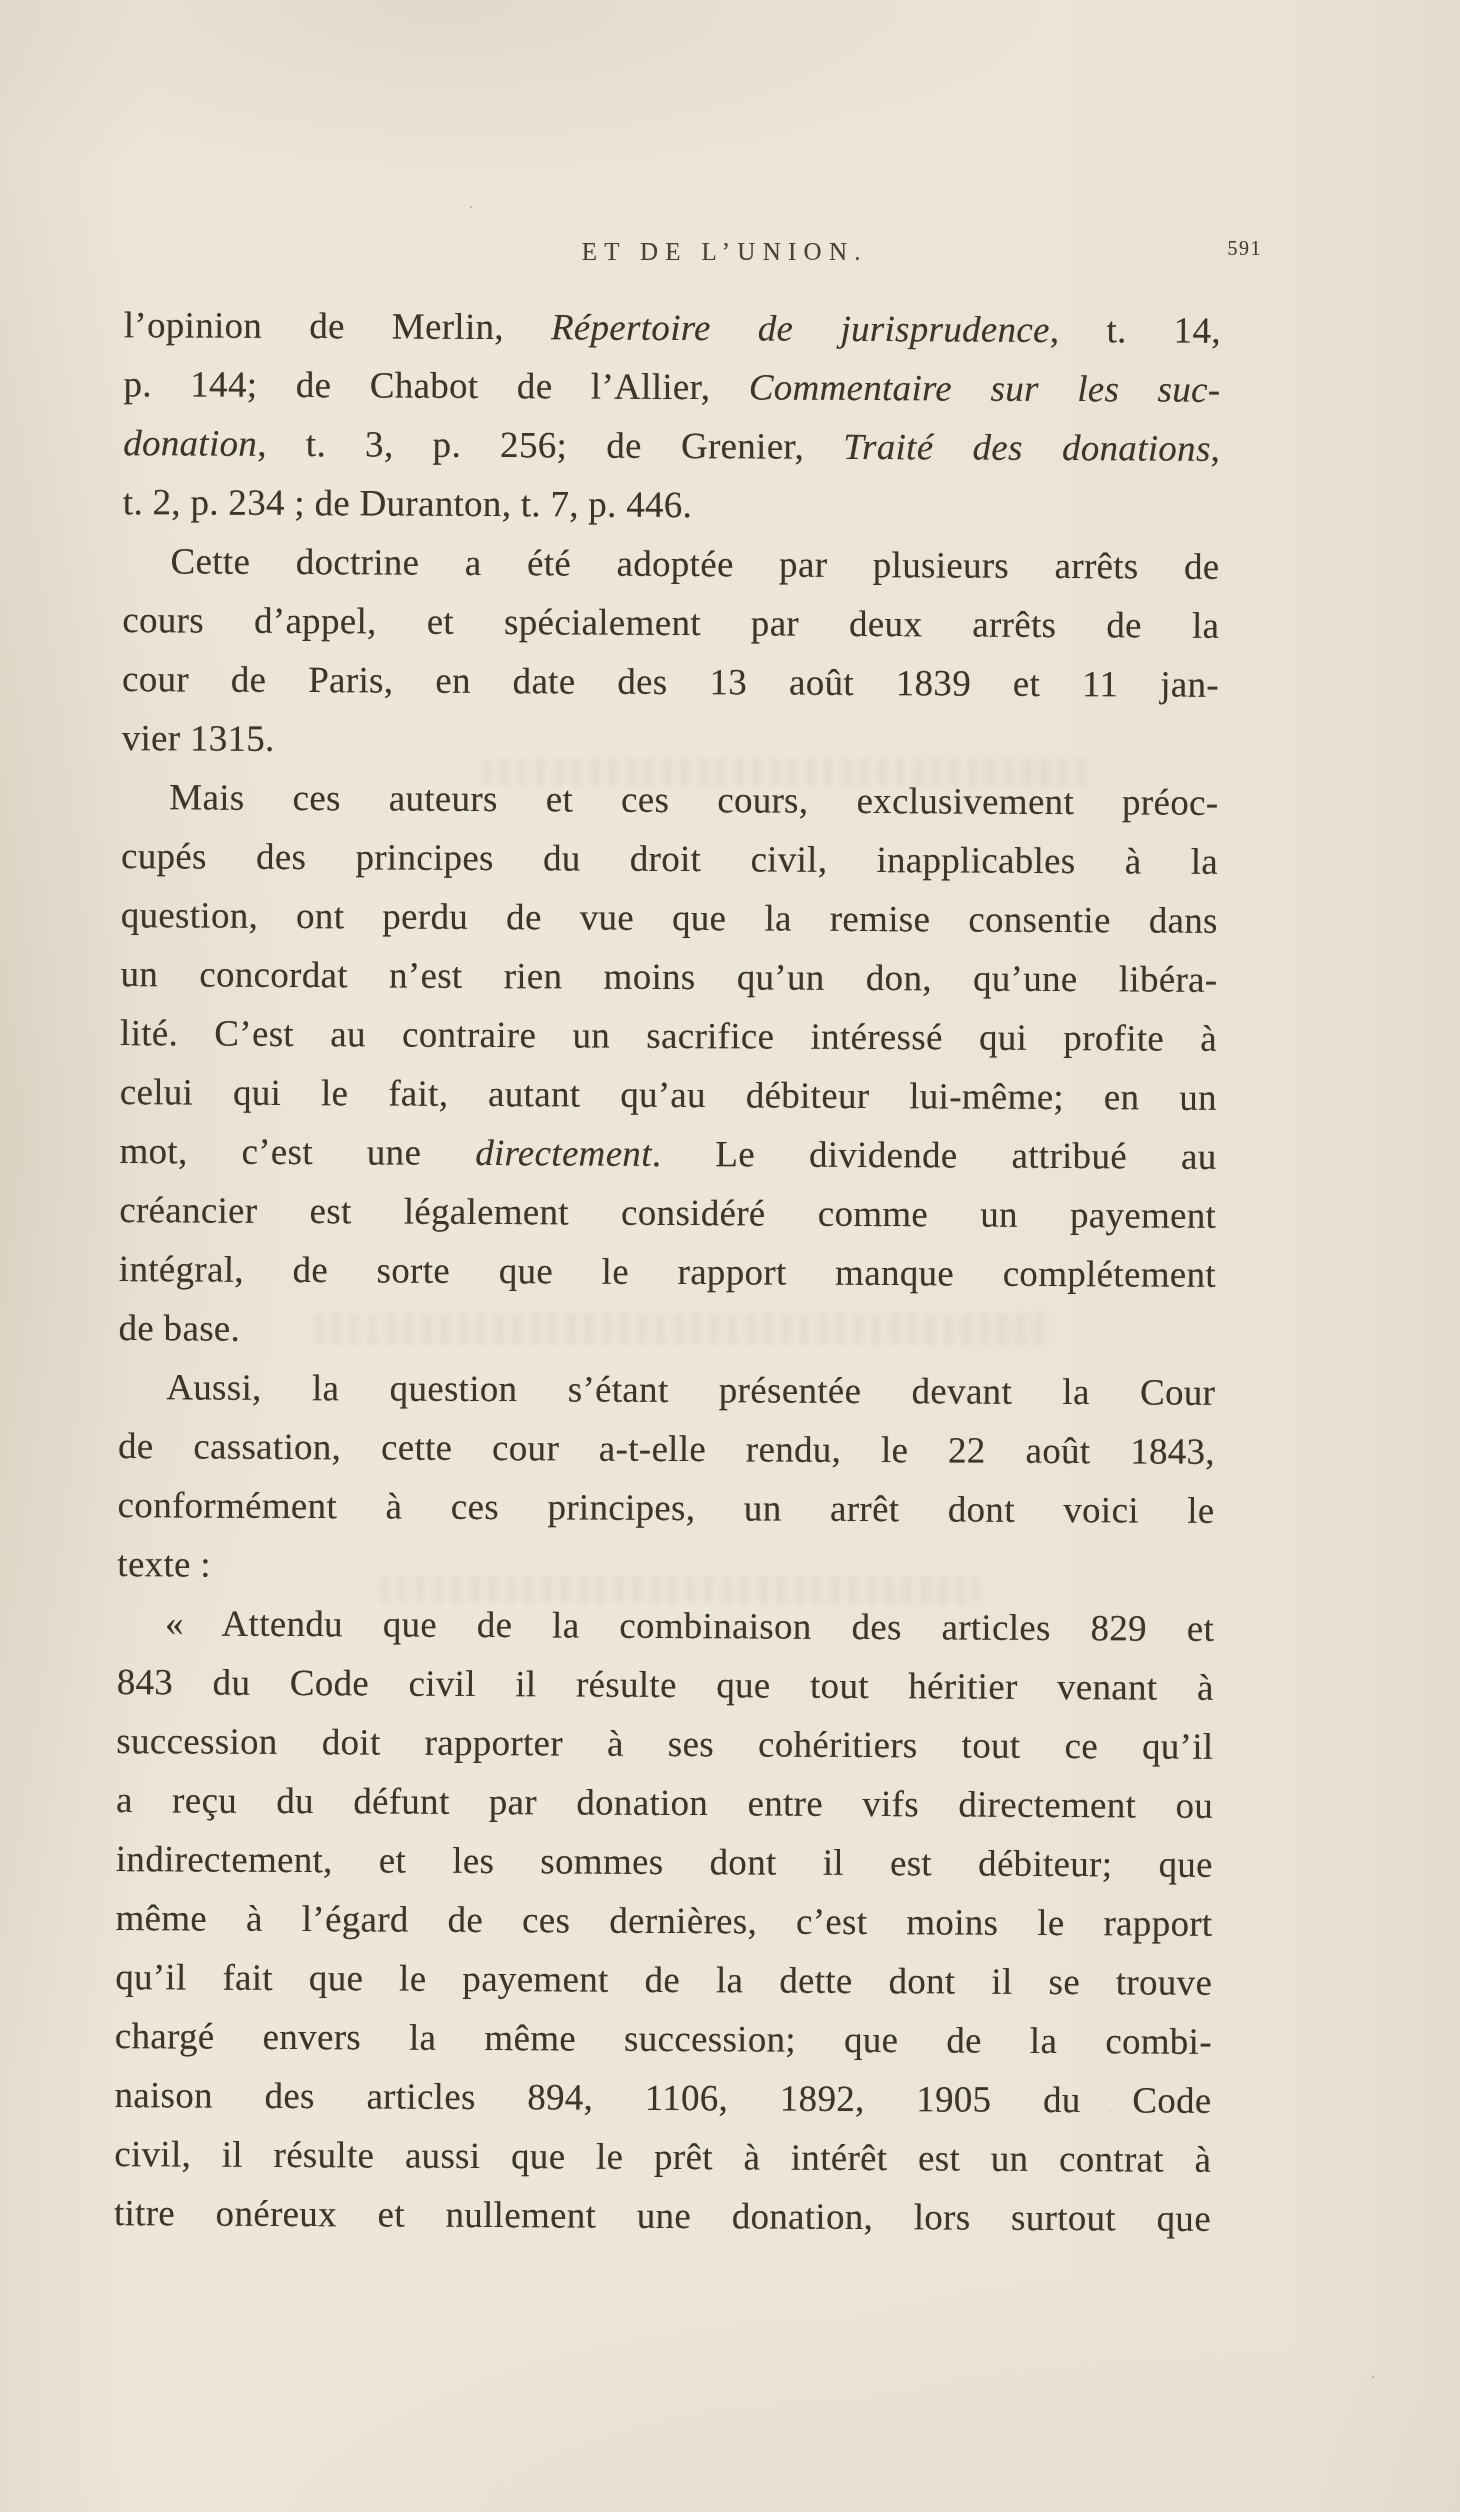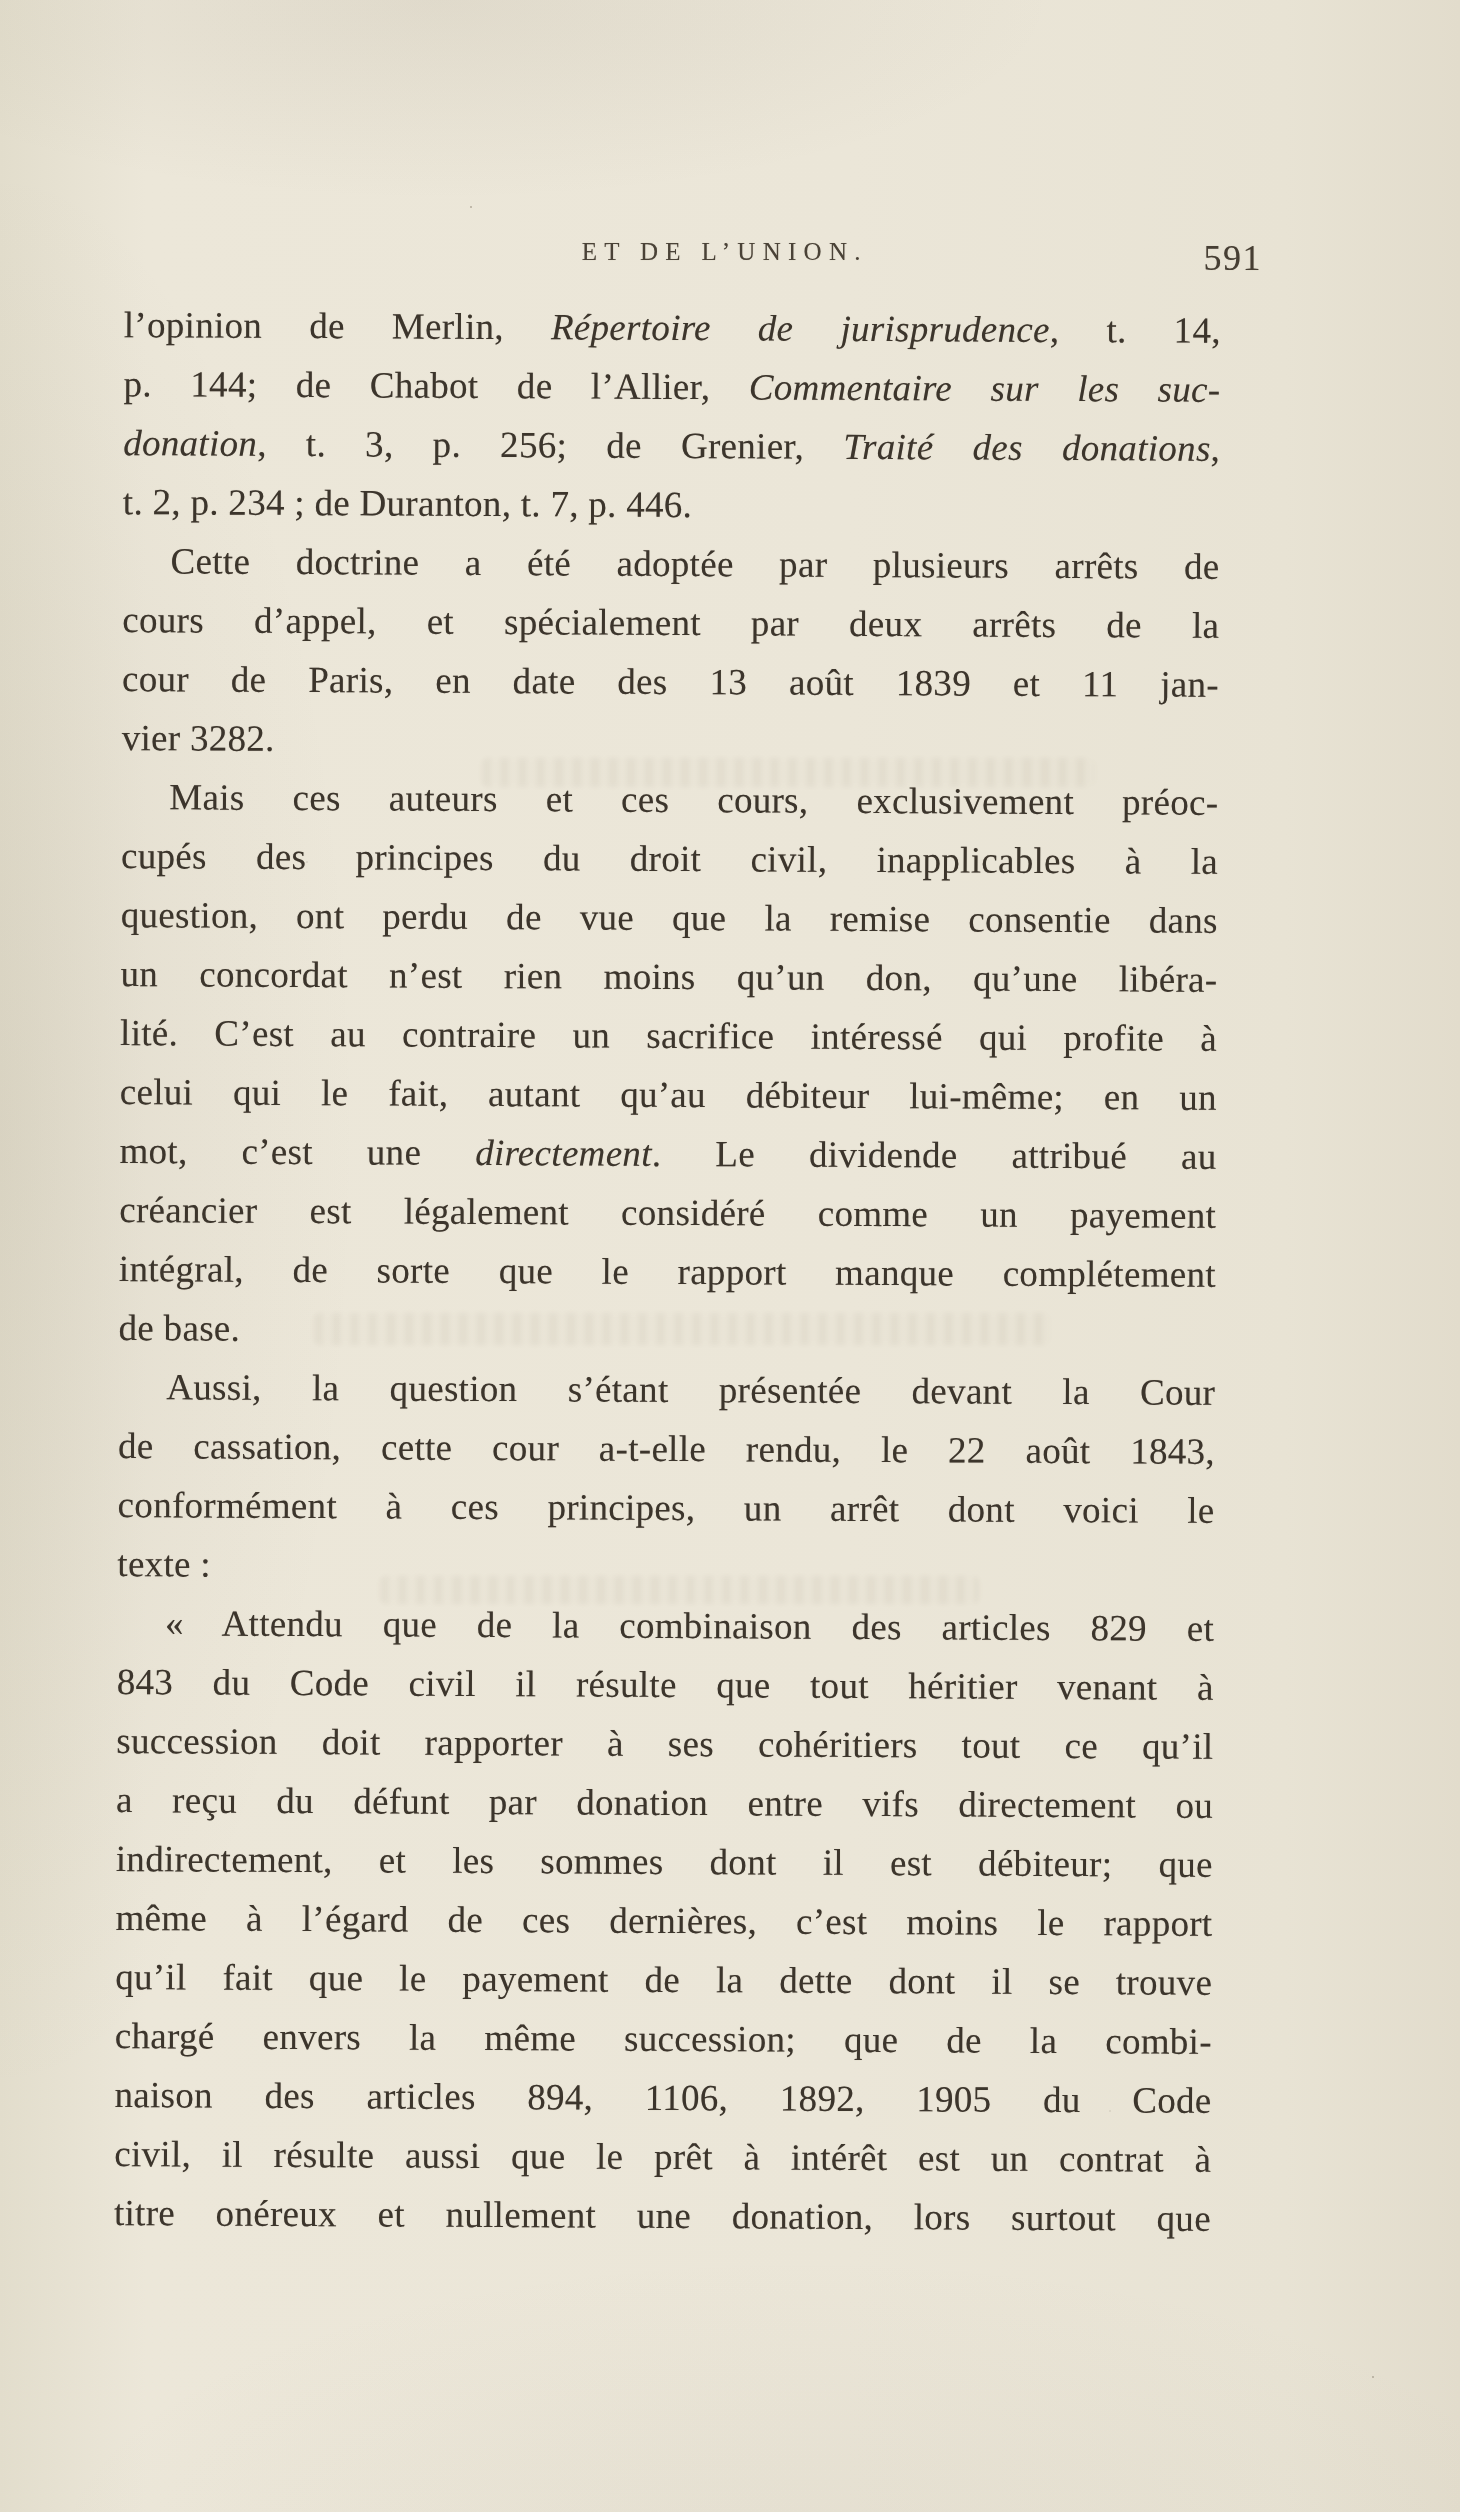--- a/index.html
+++ b/index.html
@@ -26,21 +26,21 @@
     position:absolute; top:238px; left:0; width:1461px; height:44px;
     color:#4a4237;
   }
   .running-title {
     position:absolute; left:50%; transform:translateX(-52%);
     font-size:25px; letter-spacing:7.3px; white-space:nowrap;
     text-shadow:0 0 0.7px rgba(70,60,45,.35);
   }
   .page-number {
     position:absolute; right:199px; top:-1.5px;
-    font-size:36px; letter-spacing:1.5px;
+    font-size:20px; letter-spacing:1.5px;
     color:#463e33;
     text-shadow:0 0 0.7px rgba(70,60,45,.35);
   }
   .text-block {
     position:absolute; left:124px; top:298px; width:1097px;
     transform:rotate(0.3deg); transform-origin:50% 0;
     color:#3c352c;
     font-size:37px; line-height:59px;
     letter-spacing:0.3px;
     text-shadow:0 0 0.7px rgba(60,50,38,.40);
@@ -77,21 +77,21 @@
   </div>
 
   <div class="text-block">
       <div class="line"><span>l’opinion de Merlin, </span><span class="it">Répertoire de jurisprudence</span><span>, t. 14,</span></div>
       <div class="line"><span>p. 144; de Chabot de l’Allier, </span><span class="it">Commentaire sur les suc-</span></div>
       <div class="line"><span class="it">donation</span><span>, t. 3, p. 256; de Grenier, </span><span class="it">Traité des donations</span><span>,</span></div>
       <div class="line end"><span>t. 2, p. 234 ; de Duranton, t. 7, p. 446.</span></div>
       <div class="line indent"><span>Cette doctrine a été adoptée par plusieurs arrêts de</span></div>
       <div class="line"><span>cours d’appel, et spécialement par deux arrêts de la</span></div>
       <div class="line"><span>cour de Paris, en date des 13 août 1839 et 11 jan-</span></div>
-      <div class="line end"><span>vier 3282.</span></div>
+      <div class="line end"><span>vier 1315.</span></div>
       <div class="line indent"><span>Mais ces auteurs et ces cours, exclusivement préoc-</span></div>
       <div class="line"><span>cupés des principes du droit civil, inapplicables à la</span></div>
       <div class="line"><span>question, ont perdu de vue que la remise consentie dans</span></div>
       <div class="line"><span>un concordat n’est rien moins qu’un don, qu’une libéra-</span></div>
       <div class="line"><span>lité. C’est au contraire un sacrifice intéressé qui profite à</span></div>
       <div class="line"><span>celui qui le fait, autant qu’au débiteur lui-même; en un</span></div>
       <div class="line"><span>mot, c’est une </span><span class="it">directement</span><span>. Le dividende attribué au</span></div>
       <div class="line"><span>créancier est légalement considéré comme un payement</span></div>
       <div class="line"><span>intégral, de sorte que le rapport manque complétement</span></div>
       <div class="line end"><span>de base.</span></div>

